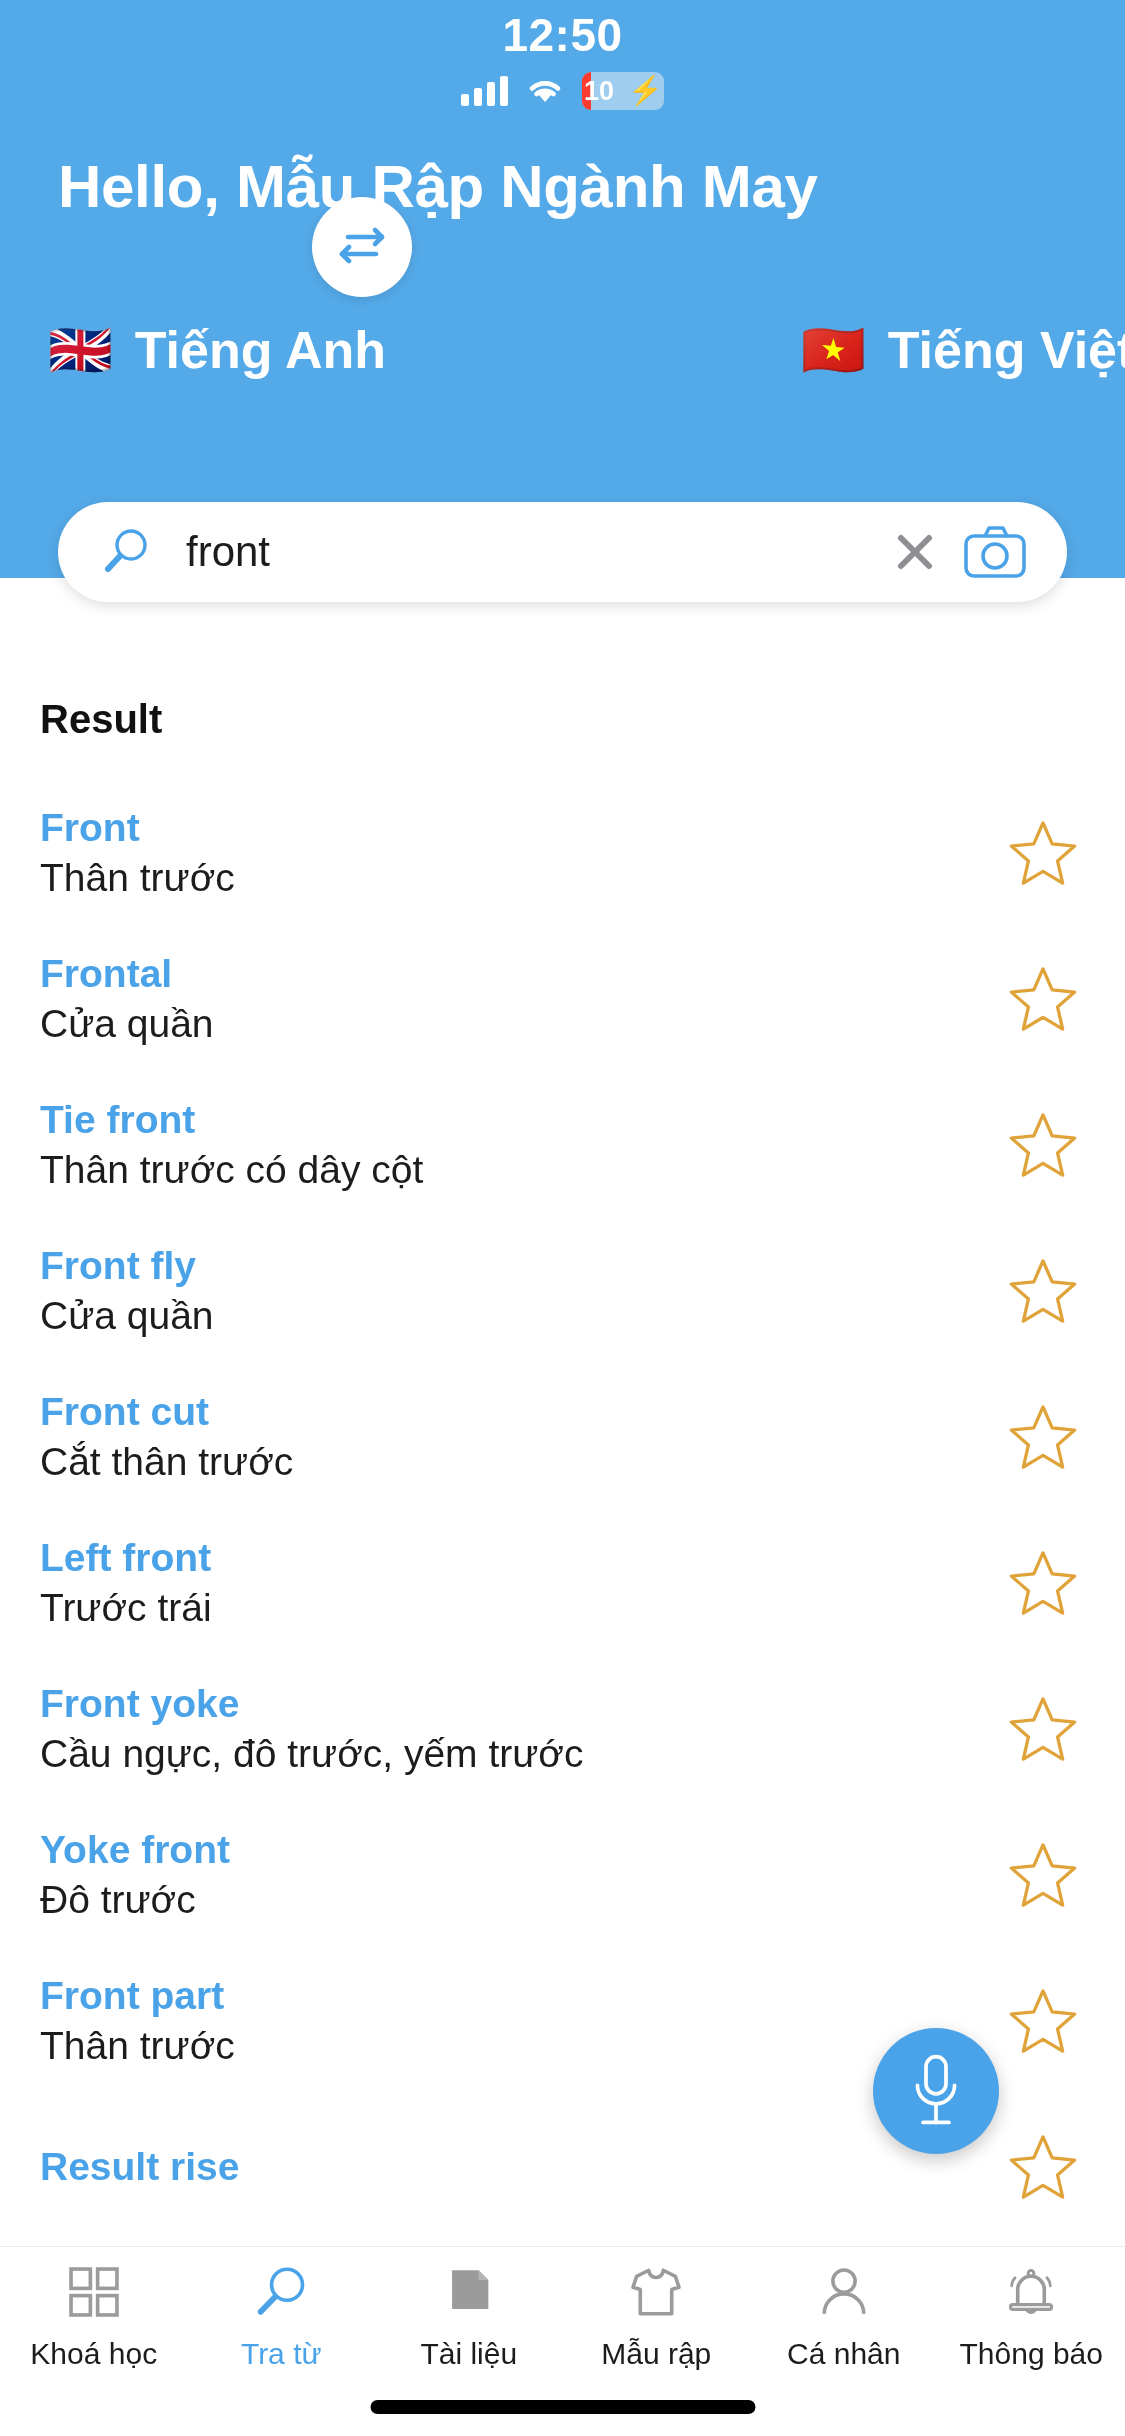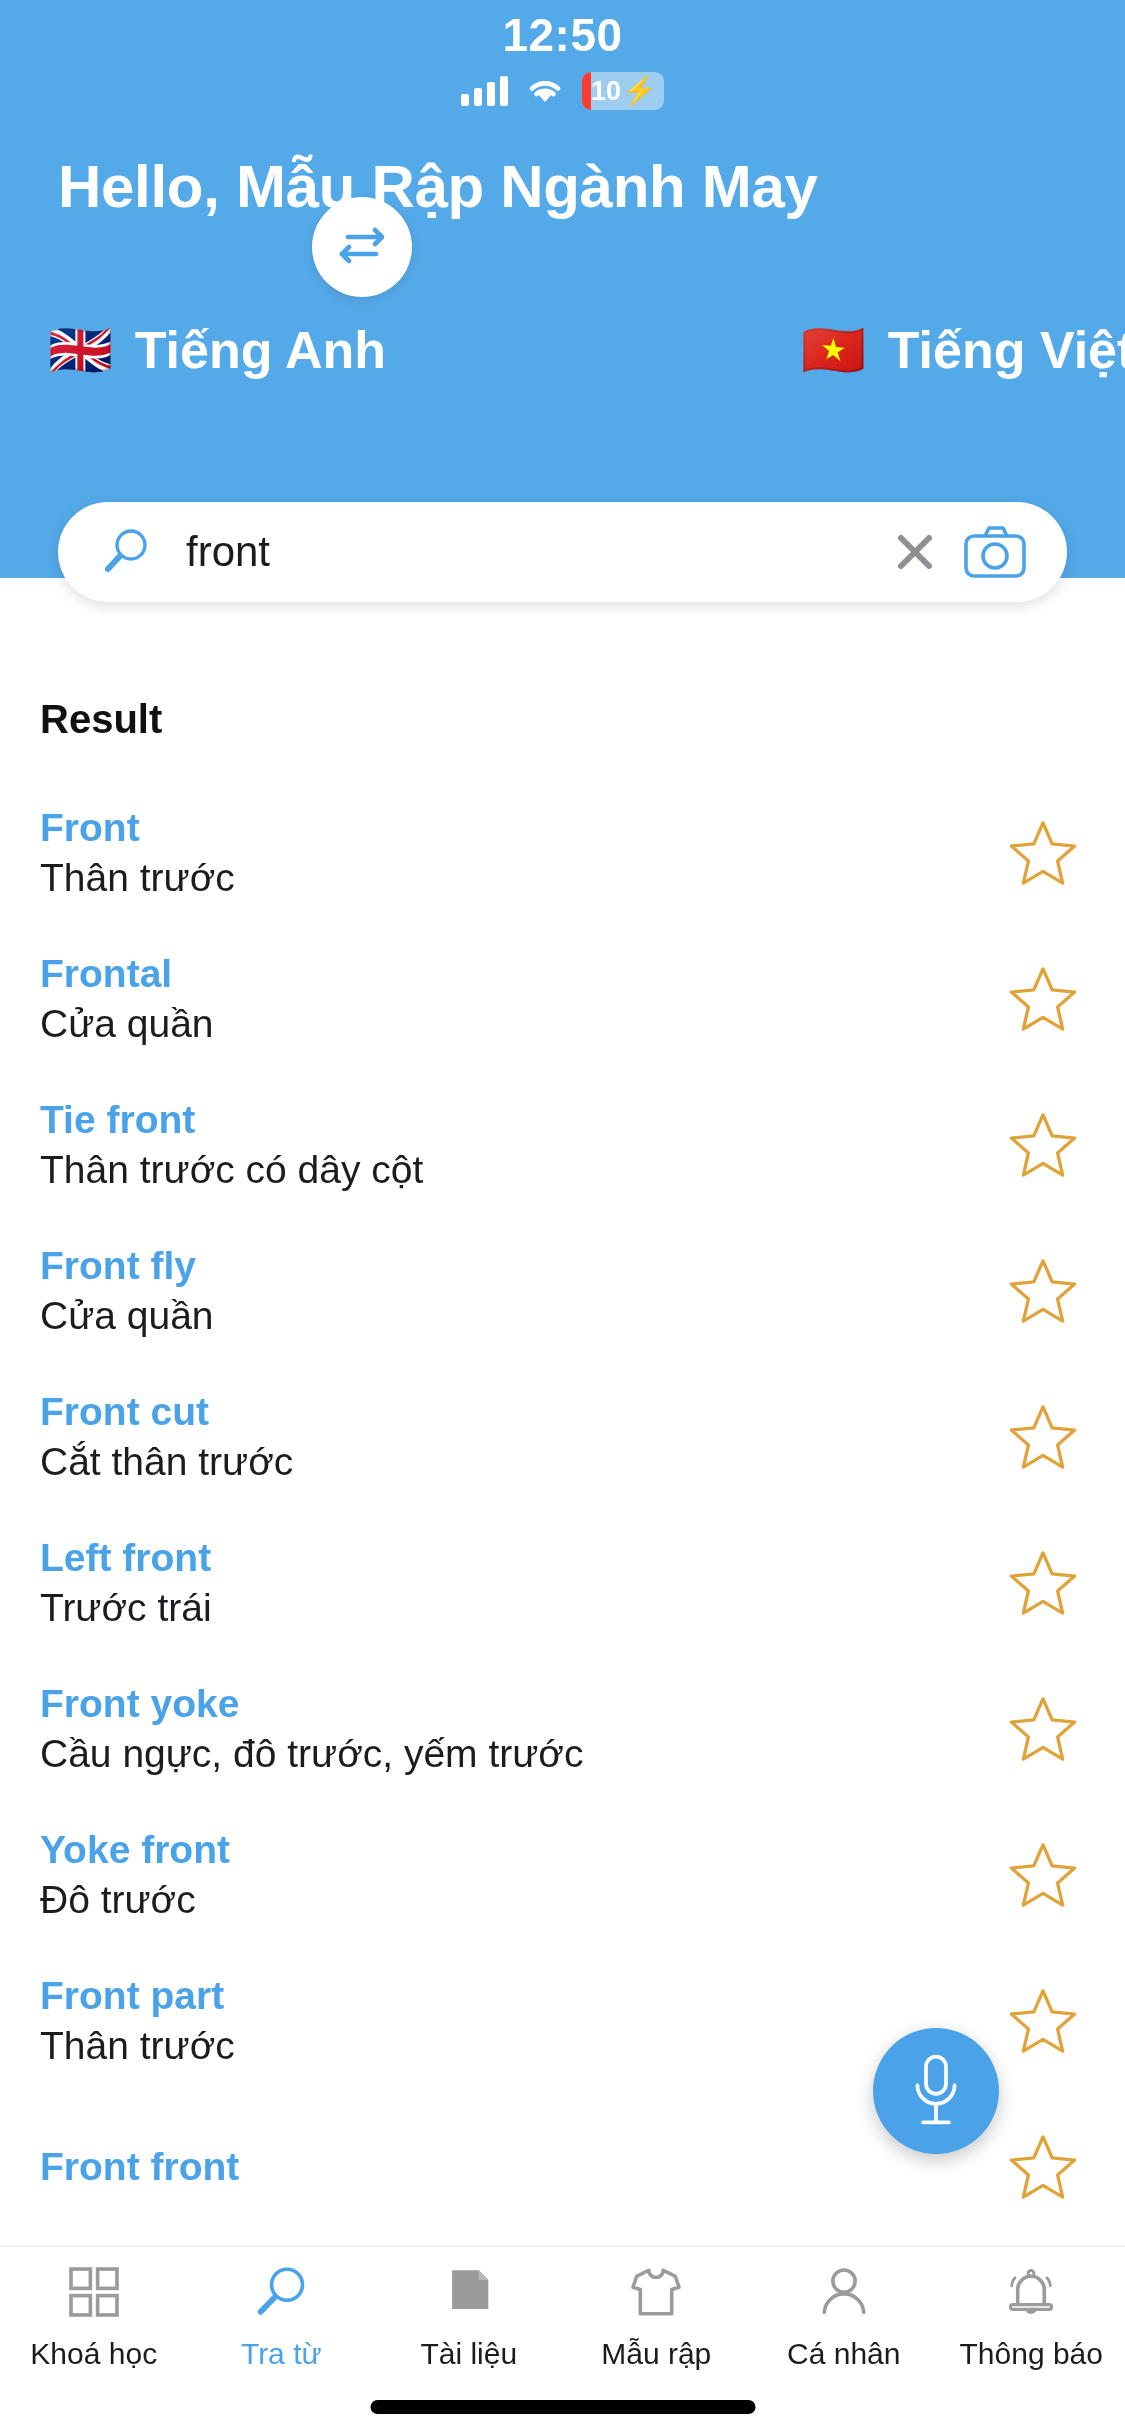--- a/index.html
+++ b/index.html
@@ -30,22 +30,23 @@
   .status-right { display:flex; align-items:center; gap:16px; margin-top:10px; }
   .signal { display:flex; align-items:flex-end; gap:5px; height:30px; }
   .signal i { display:block; width:8px; background:#ffffff; border-radius:2px; }
   .signal i:nth-child(1){ height:12px; }
   .signal i:nth-child(2){ height:18px; }
   .signal i:nth-child(3){ height:24px; }
   .signal i:nth-child(4){ height:30px; }
   .battery {
     position:relative; width:82px; height:38px;
     background:#9ecdf0; border-radius:9px;
-    display:flex; align-items:center; justify-content:center;
+    display:flex; align-items:center; 
     overflow:hidden;
+    gap:13px;
   }
   .battery .lvl {
     position:absolute; left:0; top:0; bottom:0; width:9px; background:#ff3b30;
   }
   .battery .pct {
     position:relative; color:#ffffff; font-size:27px; font-weight:700;
     margin-left:2px;
   }
   .battery .bolt {
     position:relative; color:#ffffff; font-size:28px; margin-left:1px; line-height:1;
@@ -298,21 +299,21 @@
     <div class="result-texts">
       <span class="term">Front part</span>
       <span class="meaning">Thân trước</span>
     </div>
     <svg class="star" viewBox="0 0 24 24">
       <path d="M12 2.5 L14.9 9.1 L22 9.8 L16.6 14.5 L18.2 21.5 L12 17.8 L5.8 21.5 L7.4 14.5 L2 9.8 L9.1 9.1 Z" fill="none" stroke="#e0a33a" stroke-width="1.05" stroke-linejoin="round"></path>
     </svg>
   </div>
   <div class="result-row">
     <div class="result-texts">
-      <span class="term">Front front</span>
+      <span class="term">Result rise</span>
     </div>
     <svg class="star" viewBox="0 0 24 24">
       <path d="M12 2.5 L14.9 9.1 L22 9.8 L16.6 14.5 L18.2 21.5 L12 17.8 L5.8 21.5 L7.4 14.5 L2 9.8 L9.1 9.1 Z" fill="none" stroke="#e0a33a" stroke-width="1.05" stroke-linejoin="round"></path>
     </svg>
   </div>
 </div>
 
 <div class="mic-fab">
   <svg width="58" height="80" viewBox="0 0 40 56">
     <rect x="13" y="4" width="14" height="26" rx="7" stroke="#ffffff" stroke-width="2.6" fill="none"></rect>

